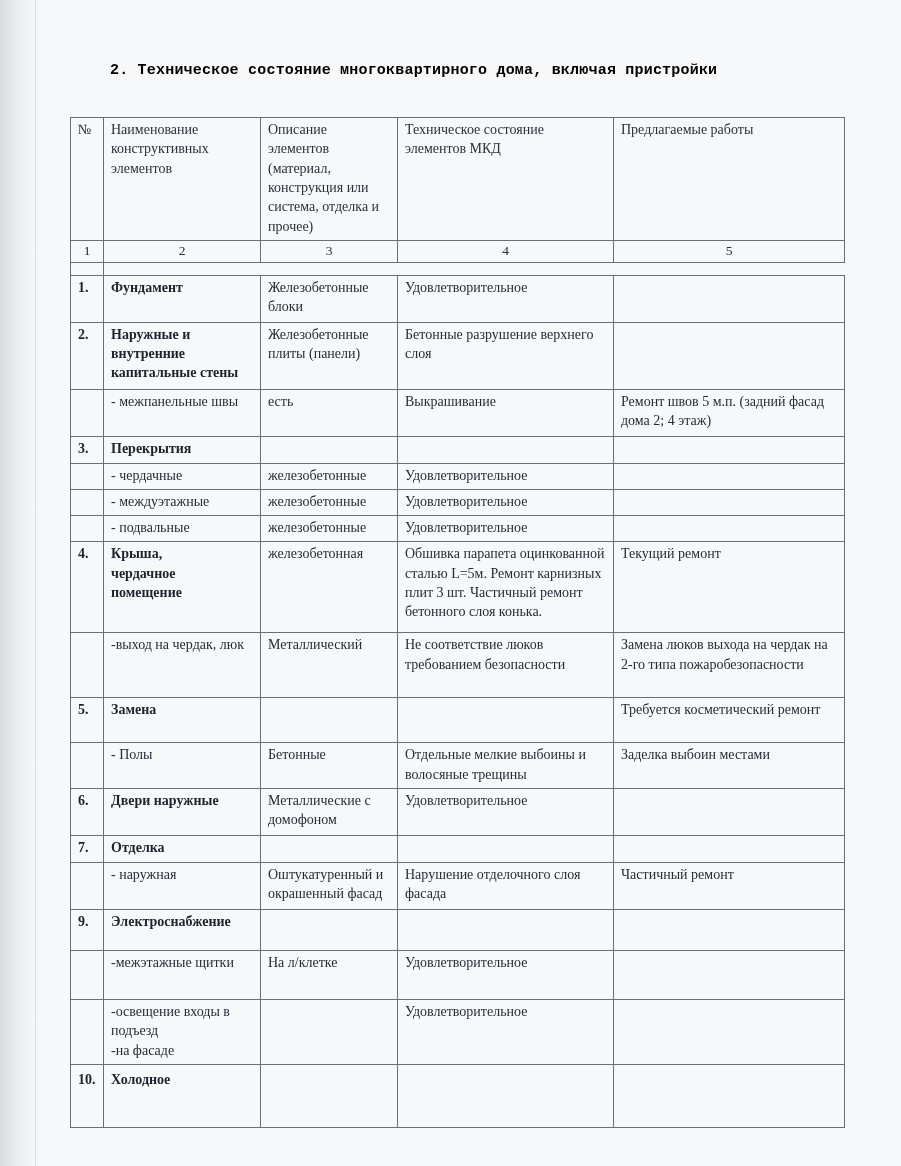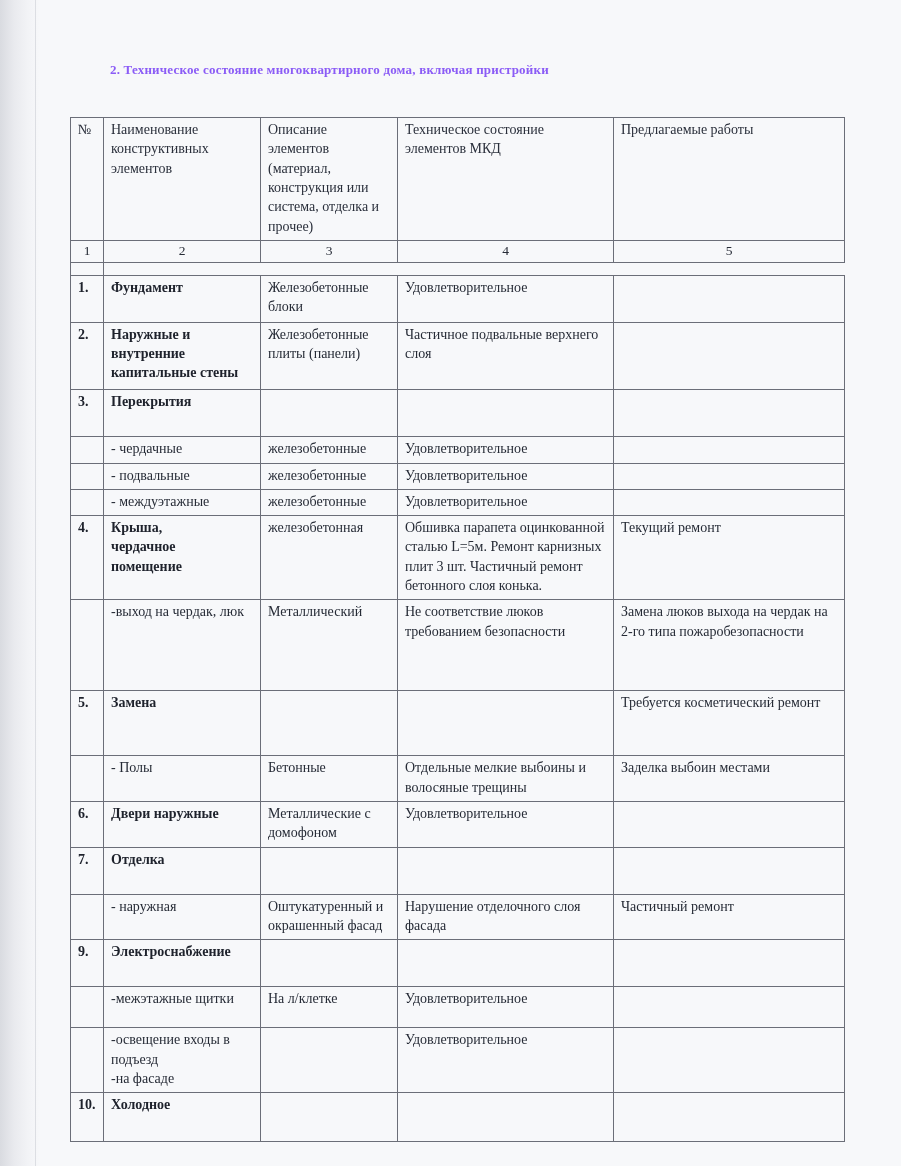--- a/index.html
+++ b/index.html
@@ -30,23 +30,24 @@
   .page {
     position: absolute;
     left: 0; top: 0;
     width: 901px; height: 1166px;
   }
   .doc-title {
     position: absolute;
     left: 110px;
     top: 62px;
     font-weight: bold;
-    font-size: 13px;
+    font-size: 15px;
     letter-spacing: 0.2px;
-    color: #8b5cf6;
+    color: #000000;
+    font-family: Liberation Mono, monospace;
   }
   table.tech {
     position: absolute;
     left: 70px;
     top: 117px;
     width: 774px;
     border-collapse: collapse;
     table-layout: fixed;
   }
   table.tech col.c1 { width: 33px;  }
@@ -155,47 +156,54 @@
     <td>1.</td>
     <td>Фундамент</td>
     <td>Железобетонные блоки</td>
     <td>Удовлетворительное</td>
     <td></td>
   </tr>
         <tr class="main">
     <td>2.</td>
     <td>Наружные и внутренние капитальные стены</td>
     <td>Железобетонные плиты (панели)</td>
-    <td>Частичное подвальные верхнего слоя</td>
-    <td></td>
+    <td>Бетонные разрушение верхнего слоя</td>
+    <td></td>
+  </tr>
+        <tr>
+    <td></td>
+    <td>- межпанельные швы</td>
+    <td>есть</td>
+    <td>Выкрашивание</td>
+    <td>Ремонт швов 5 м.п. (задний фасад дома 2; 4 этаж)</td>
   </tr>
         <tr class="main">
     <td>3.</td>
     <td>Перекрытия</td>
     <td></td>
     <td></td>
     <td></td>
   </tr>
         <tr>
     <td></td>
     <td>- чердачные</td>
     <td>железобетонные</td>
     <td>Удовлетворительное</td>
     <td></td>
   </tr>
         <tr>
     <td></td>
+    <td>- междуэтажные</td>
+    <td>железобетонные</td>
+    <td>Удовлетворительное</td>
+    <td></td>
+  </tr>
+        <tr>
+    <td></td>
     <td>- подвальные</td>
-    <td>железобетонные</td>
-    <td>Удовлетворительное</td>
-    <td></td>
-  </tr>
-        <tr>
-    <td></td>
-    <td>- междуэтажные</td>
     <td>железобетонные</td>
     <td>Удовлетворительное</td>
     <td></td>
   </tr>
         <tr class="main">
     <td>4.</td>
     <td>Крыша,
 чердачное
 помещение</td>
     <td>железобетонная</td>

